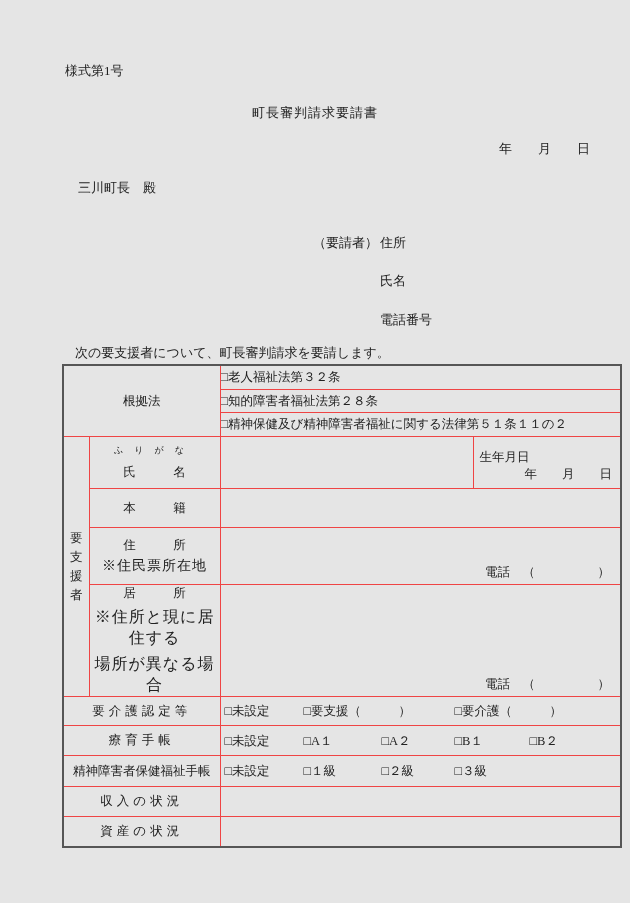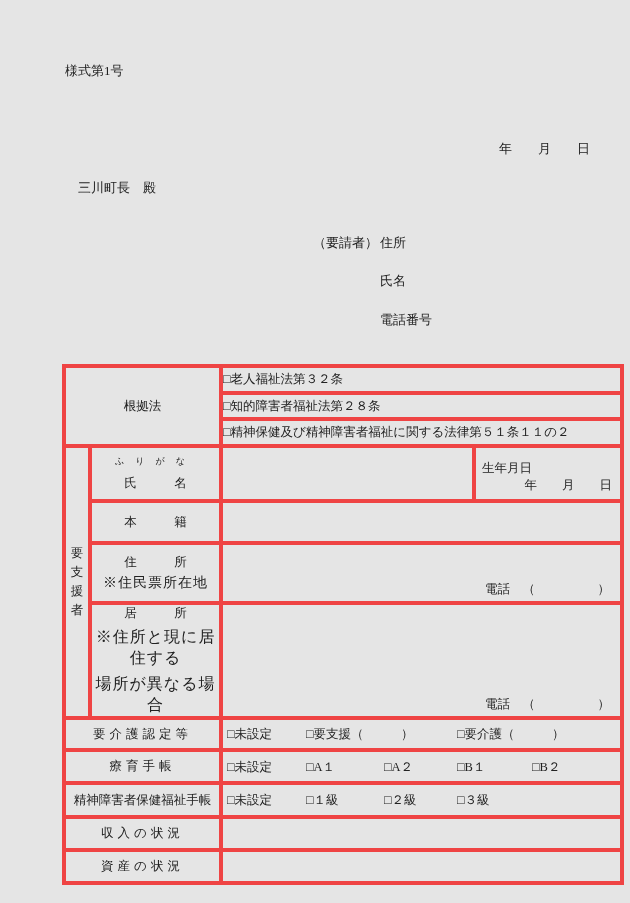--- a/index.html
+++ b/index.html
@@ -29,21 +29,21 @@
     left: 62px;
     top: 364px;
     width: 558px;
     border-collapse: collapse;
     table-layout: fixed;
     border: 2px solid #565656;
     font-size: 12.5px;
     color: #222222;
   }
   table.main td {
-    border: 4px solid #ef4444;
+    border: 1px solid #ef4444;
     padding: 0;
     vertical-align: middle;
     overflow: hidden;
   }
   tr.r1  td { height: 23px; }
   tr.r2  td { height: 22px; }
   tr.r3  td { height: 23px; }
   tr.r4  td { height: 51px; }
   tr.r5  td { height: 38px; }
   tr.r6  td { height: 56px; }
@@ -84,28 +84,30 @@
   .pos2 { left: 161px; }
   .pos3 { left: 234px; }
   .pos4 { left: 309px; }
 </style>
 </head>
 <body>
 
 <div class="sheet">
 
   <div class="abs form-number">様式第1号</div>
+  <div class="abs page-title">町長審判請求要請書</div>
   <div class="abs date-top">年　　月　　日</div>
   <div class="abs addressee">三川町長　殿</div>
 
   <div class="abs requester-label">（要請者）</div>
   <div class="abs req-field-1">住所</div>
   <div class="abs req-field-2">氏名</div>
   <div class="abs req-field-3">電話番号</div>
 
+  <div class="abs intro">次の要支援者について、町長審判請求を要請します。</div>
 
   <table class="main">
     <colgroup>
       <col style="width:26px">
       <col style="width:131px">
       <col style="width:253px">
       <col style="width:148px">
     </colgroup>
 
     <tbody>

